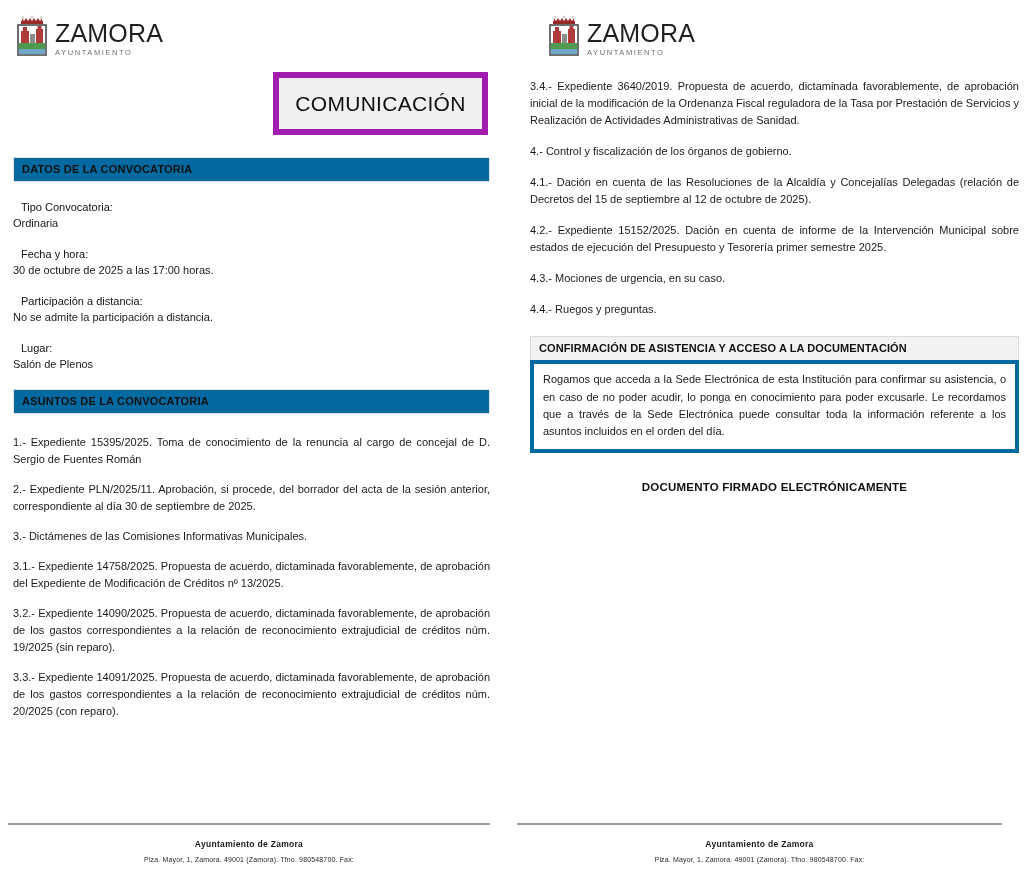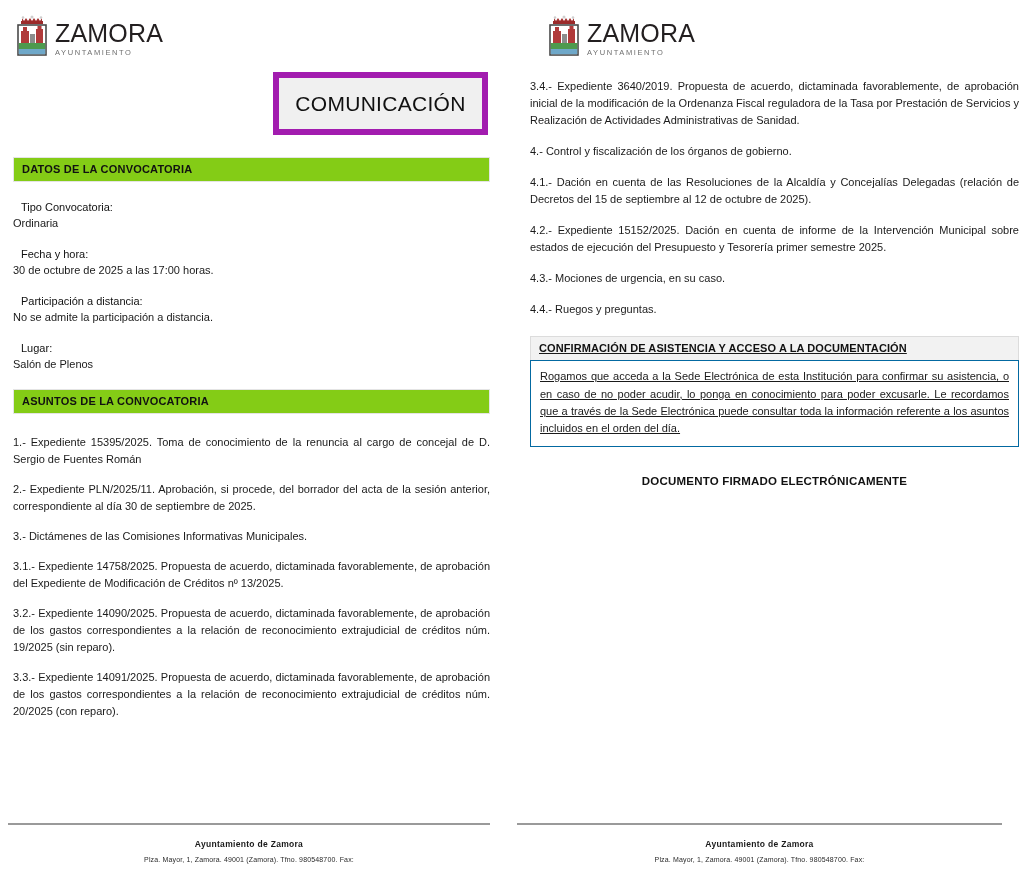--- a/index.html
+++ b/index.html
@@ -110,21 +110,21 @@
   .info-table td {
     background: #ffffff;
     font-weight: normal;
     color: #1a1a1a;
   }
   .info-table col.c1 { width: 209px; }
 
   
   .section-bar {
     width: 477px;
-    background: #84cc16;
+    background: #0369a1;
     border: 1px solid #e4e4e4;
     padding: 5px 8px 6px 8px;
     font-size: 11px;
     font-weight: bold;
     letter-spacing: 0.2px;
     color: #111;
   }
   .gap-lg { height: 22px; }
   .gap-md { height: 16px; }
 
@@ -153,33 +153,33 @@
     text-align: justify;
     margin-bottom: 13px;
     color: #1a1a1a;
   }
   .para:last-child { margin-bottom: 0; }
 
   .page-right .agenda { margin-top: 16px; width: 489px; }
   .page-right .para { margin-bottom: 14px; }
 
   
-  .confirm-wrap { width: 489px; margin-top: 18px; text-decoration: underline; }
+  .confirm-wrap { width: 489px; margin-top: 18px; }
   .confirm-header {
     background: #f2f2f2;
     border: 1px solid #dcdcdc;
     border-bottom: none;
     padding: 5px 8px 6px 8px;
     font-size: 11px;
     font-weight: bold;
     color: #111;
     letter-spacing: 0.1px;
   }
   .confirm-body {
-    border: 1px solid #0369a1;
+    border: 4px solid #0369a1;
     padding: 7px 9px 9px 9px;
     font-size: 11px;
     line-height: 1.55;
     text-align: justify;
     color: #1a1a1a;
   }
 
   .signature {
     margin-top: 28px;
     width: 489px;

